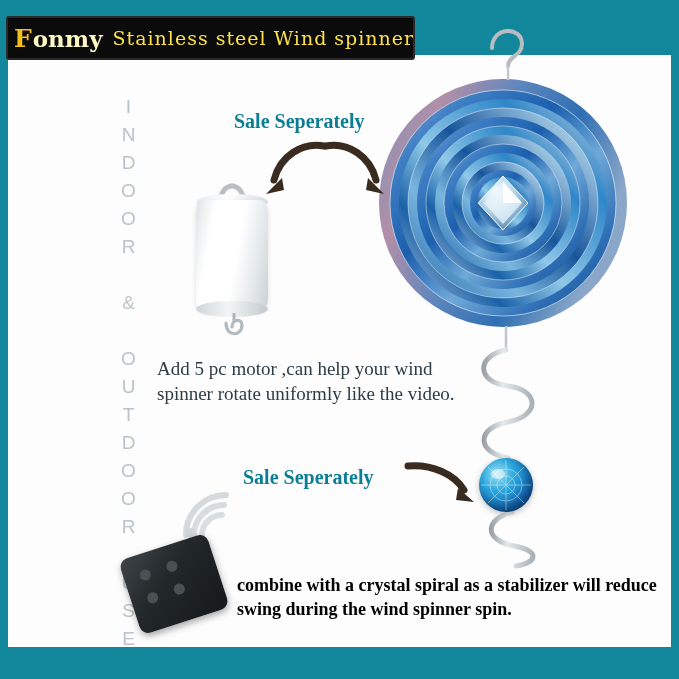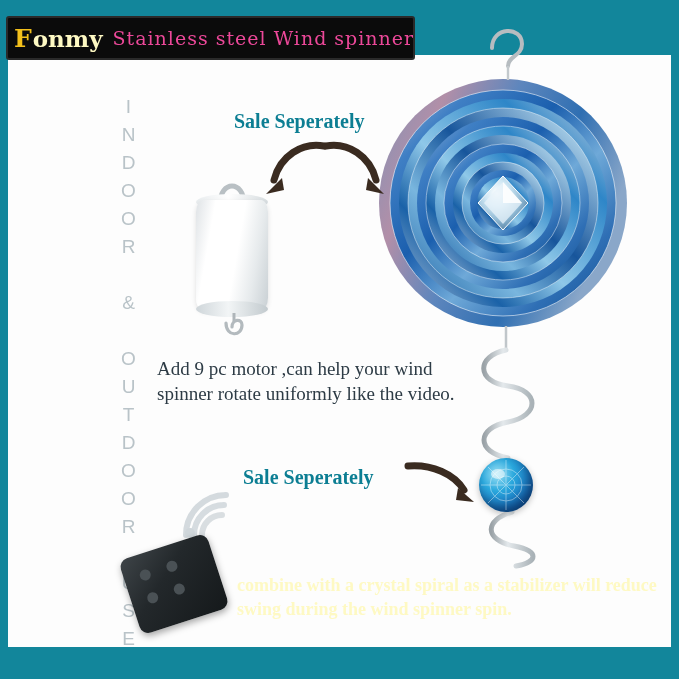--- a/index.html
+++ b/index.html
@@ -71,21 +71,21 @@
   }
   .brand-onmy {
     color: #fef9c3;
     font-family: "DejaVu Serif", serif;
     font-size: 23px;
     font-weight: bold;
     letter-spacing: 0px;
     line-height: 1;
   }
   .brand-tagline {
-    color: #ec4899;
+    color: #fde047;
     font-family: "DejaVu Serif", serif;
     font-size: 19px;
     letter-spacing: 1px;
     margin-left: 10px;
     line-height: 1;
     white-space: nowrap;
   }
 
   
   .vertical-text {
@@ -136,21 +136,21 @@
     font-family: "Liberation Serif", serif;
     font-size: 19px;
     line-height: 1.30;
   }
 
   .bottom-desc {
     position: absolute;
     left: 237px;
     top: 573px;
     width: 430px;
-    color: #fef9c3;
+    color: #000000;
     font-family: "Liberation Serif", serif;
     font-size: 18px;
     font-weight: bold;
     line-height: 1.35;
   }
 
   
   .arrow-svg { position: absolute; overflow: visible; }
 
   
@@ -390,21 +390,21 @@
     <polygon points="66,54 50,38 48,50" fill="#3a2b20"></polygon>
   </svg>
 
   <svg class="arrow-svg" style="left:404px; top:460px; width:74px; height:48px;" viewBox="0 0 74 48">
     <path d="M4 6 C28 4, 50 14, 60 30" stroke="#3a2b20" stroke-width="7" fill="none" stroke-linecap="round"></path>
     <polygon points="70,42 54,28 52,40" fill="#3a2b20"></polygon>
   </svg>
 
   <div class="sale-label-1">Sale Seperately</div>
   <div class="sale-label-2">Sale Seperately</div>
-  <div class="motor-desc">Add 9 pc motor ,can help your wind spinner rotate uniformly like the video.</div>
+  <div class="motor-desc">Add 5 pc motor ,can help your wind spinner rotate uniformly like the video.</div>
   <div class="bottom-desc">combine with a crystal spiral as a stabilizer will reduce swing during the wind spinner spin.</div>
 
   <svg class="signal-icon" viewBox="0 0 56 56">
     <g fill="none" stroke="#cfd6da" stroke-width="6" stroke-linecap="round">
       <path d="M10 48 A40 40 0 0 1 50 8" opacity="0.9"></path>
       <path d="M18 48 A30 30 0 0 1 48 18" opacity="0.85"></path>
       <path d="M26 48 A20 20 0 0 1 46 28" opacity="0.8"></path>
     </g>
     <circle cx="14" cy="46" r="5" fill="#cfd6da"></circle>
   </svg>

